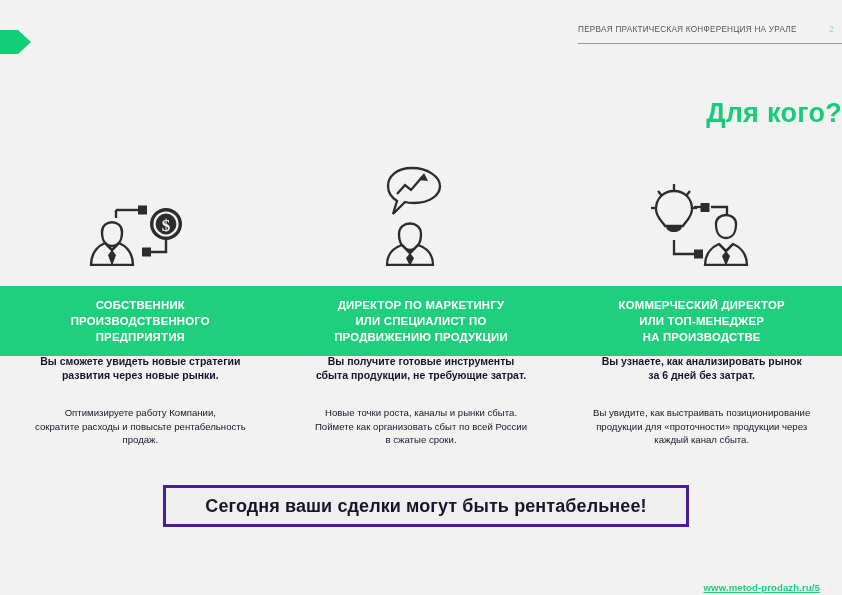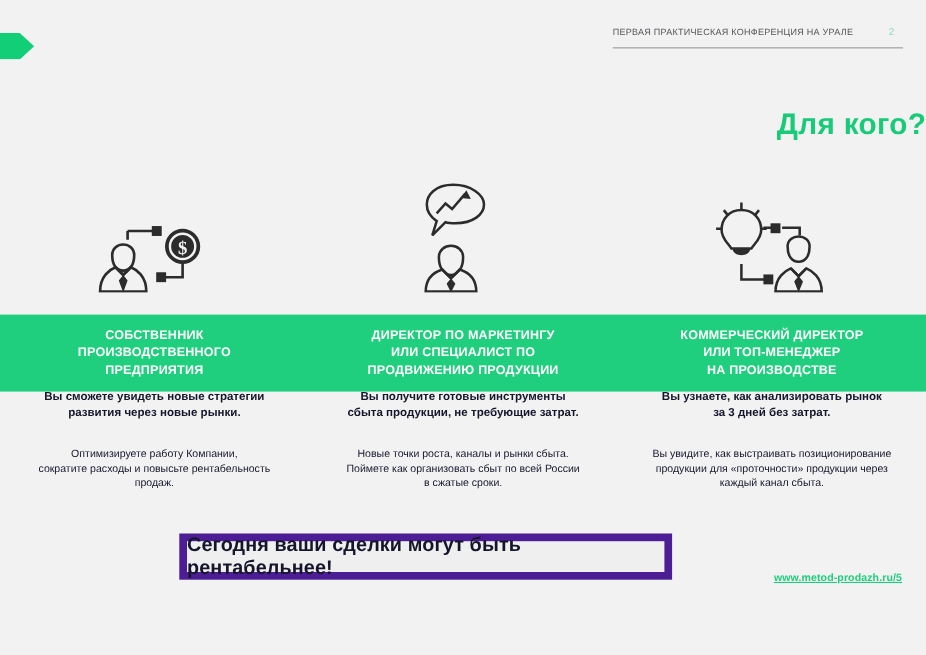--- a/index.html
+++ b/index.html
@@ -32,21 +32,21 @@
     top: 30px;
     width: 31px;
     height: 24px;
     background: #12ce77;
     clip-path: polygon(0 0, 18px 0, 31px 50%, 18px 100%, 0 100%);
   }
 
   
   .header {
     position: absolute;
-    left: 557px;
+    left: 578px;
     top: 24px;
     width: 264px;
   }
   .header-row {
     display: flex;
     align-items: baseline;
     justify-content: space-between;
     height: 14px;
   }
   .header-title {
@@ -152,41 +152,41 @@
     line-height: 13.5px;
     color: #15162b;
     white-space: pre-line;
   }
 
   
   .cta-box {
     position: absolute;
     left: 163px;
     top: 485px;
-    width: 448px;
+    width: 526px;
     height: 42px;
-    border: 7px solid #4c1d95;
+    border: 3px solid #4c1d95;
     background: #f0efef;
     box-sizing: border-box;
     display: flex;
     align-items: center;
     justify-content: center;
   }
   .cta-text {
     font-size: 18px;
     font-weight: bold;
     color: #15162b;
     letter-spacing: 0.1px;
   }
 
   
   .footer-link {
     position: absolute;
     right: 22px;
-    top: 520px;
+    top: 582px;
     font-size: 9.6px;
     font-weight: bold;
     color: #1fcd7c;
     text-decoration: underline;
     letter-spacing: 0.1px;
   }
 </style>
 </head>
 <body>
 
@@ -307,21 +307,21 @@
     </div>
     <div class="desc-cell">
       <div class="desc-head">Вы получите готовые инструменты
 сбыта продукции, не требующие затрат.</div>
       <div class="desc-body">Новые точки роста, каналы и рынки сбыта.
 Поймете как организовать сбыт по всей  России
 в сжатые сроки.</div>
     </div>
     <div class="desc-cell">
       <div class="desc-head">Вы узнаете, как анализировать рынок
-за 3 дней без затрат.</div>
+за 6 дней без затрат.</div>
       <div class="desc-body">Вы увидите, как выстраивать  позиционирование
 продукции для «проточности» продукции через
 каждый канал сбыта.</div>
     </div>
   </div>
 
   <div class="cta-box">
     <span class="cta-text">Сегодня ваши сделки могут быть рентабельнее!</span>
   </div>
 

